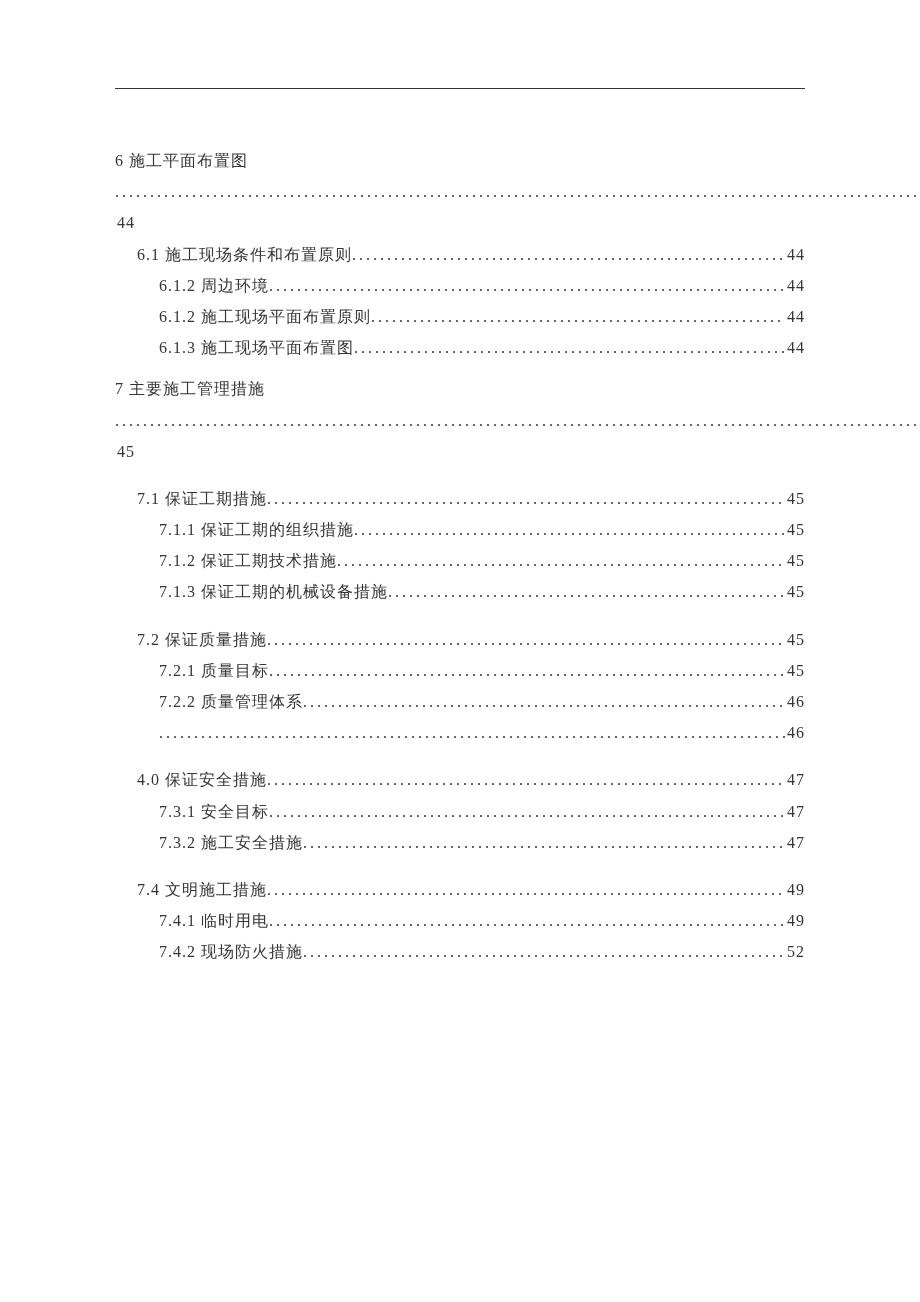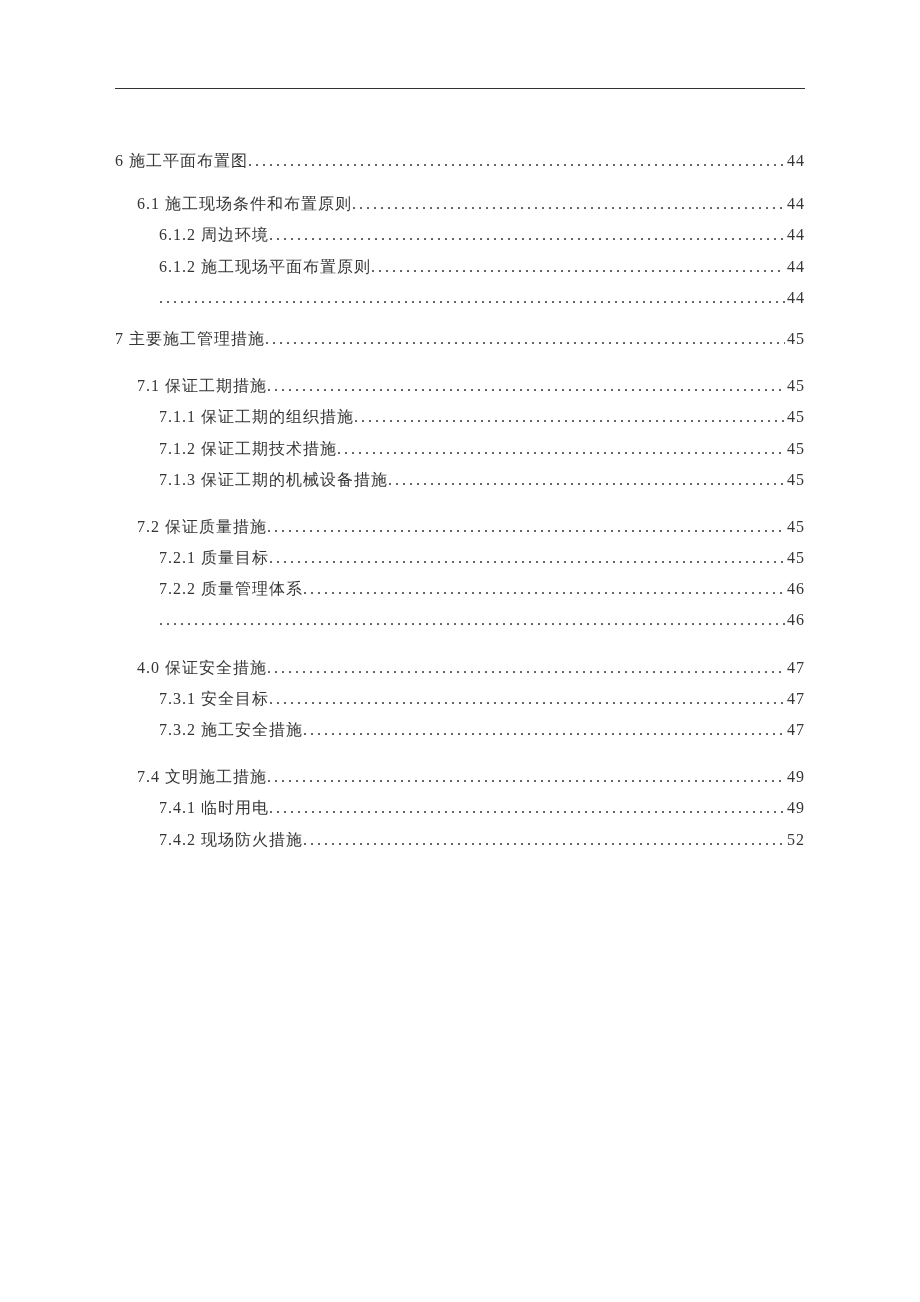--- a/index.html
+++ b/index.html
@@ -32,22 +32,22 @@
     .toc-dots {
       flex: 1 1 auto;
       overflow: hidden;
       letter-spacing: 3px;
       color: #353535;
     }
     .toc-dots::before {
       content: "...................................................................................................................................";
     }
     .toc-page { flex: 0 0 auto; padding-left: 2px; }
-    .lvl1 { margin-top: 10px; }
-    .lvl2 { padding-left: 22px; margin-top: 12px; }
+    .lvl1 { margin-top: 10px; flex-direction: column; }
+    .lvl2 { padding-left: 22px; margin-top: 0; }
     .lvl2 ~ .lvl2 { margin-top: 16px; }
     .lvl3 { padding-left: 44px; }
   </style>
 </head>
 <body>
 
 <div class="page">
   <hr class="hr">
   <div id="toc-container">
       <div class="toc-entry lvl1">
@@ -64,20 +64,21 @@
         <span class="toc-title">6.1.2 周边环境</span>
         <span class="toc-dots"></span>
         <span class="toc-page">44</span>
       </div>
       <div class="toc-entry lvl3">
         <span class="toc-title">6.1.2 施工现场平面布置原则</span>
         <span class="toc-dots"></span>
         <span class="toc-page">44</span>
       </div>
       <div class="toc-entry lvl3">
+        <span class="toc-title">6.1.3 施工现场平面布置图</span>
         <span class="toc-dots"></span>
         <span class="toc-page">44</span>
       </div>
       <div class="toc-entry lvl1">
         <span class="toc-title">7 主要施工管理措施</span>
         <span class="toc-dots"></span>
         <span class="toc-page">45</span>
       </div>
       <div class="toc-entry lvl2">
         <span class="toc-title">7.1 保证工期措施</span>

